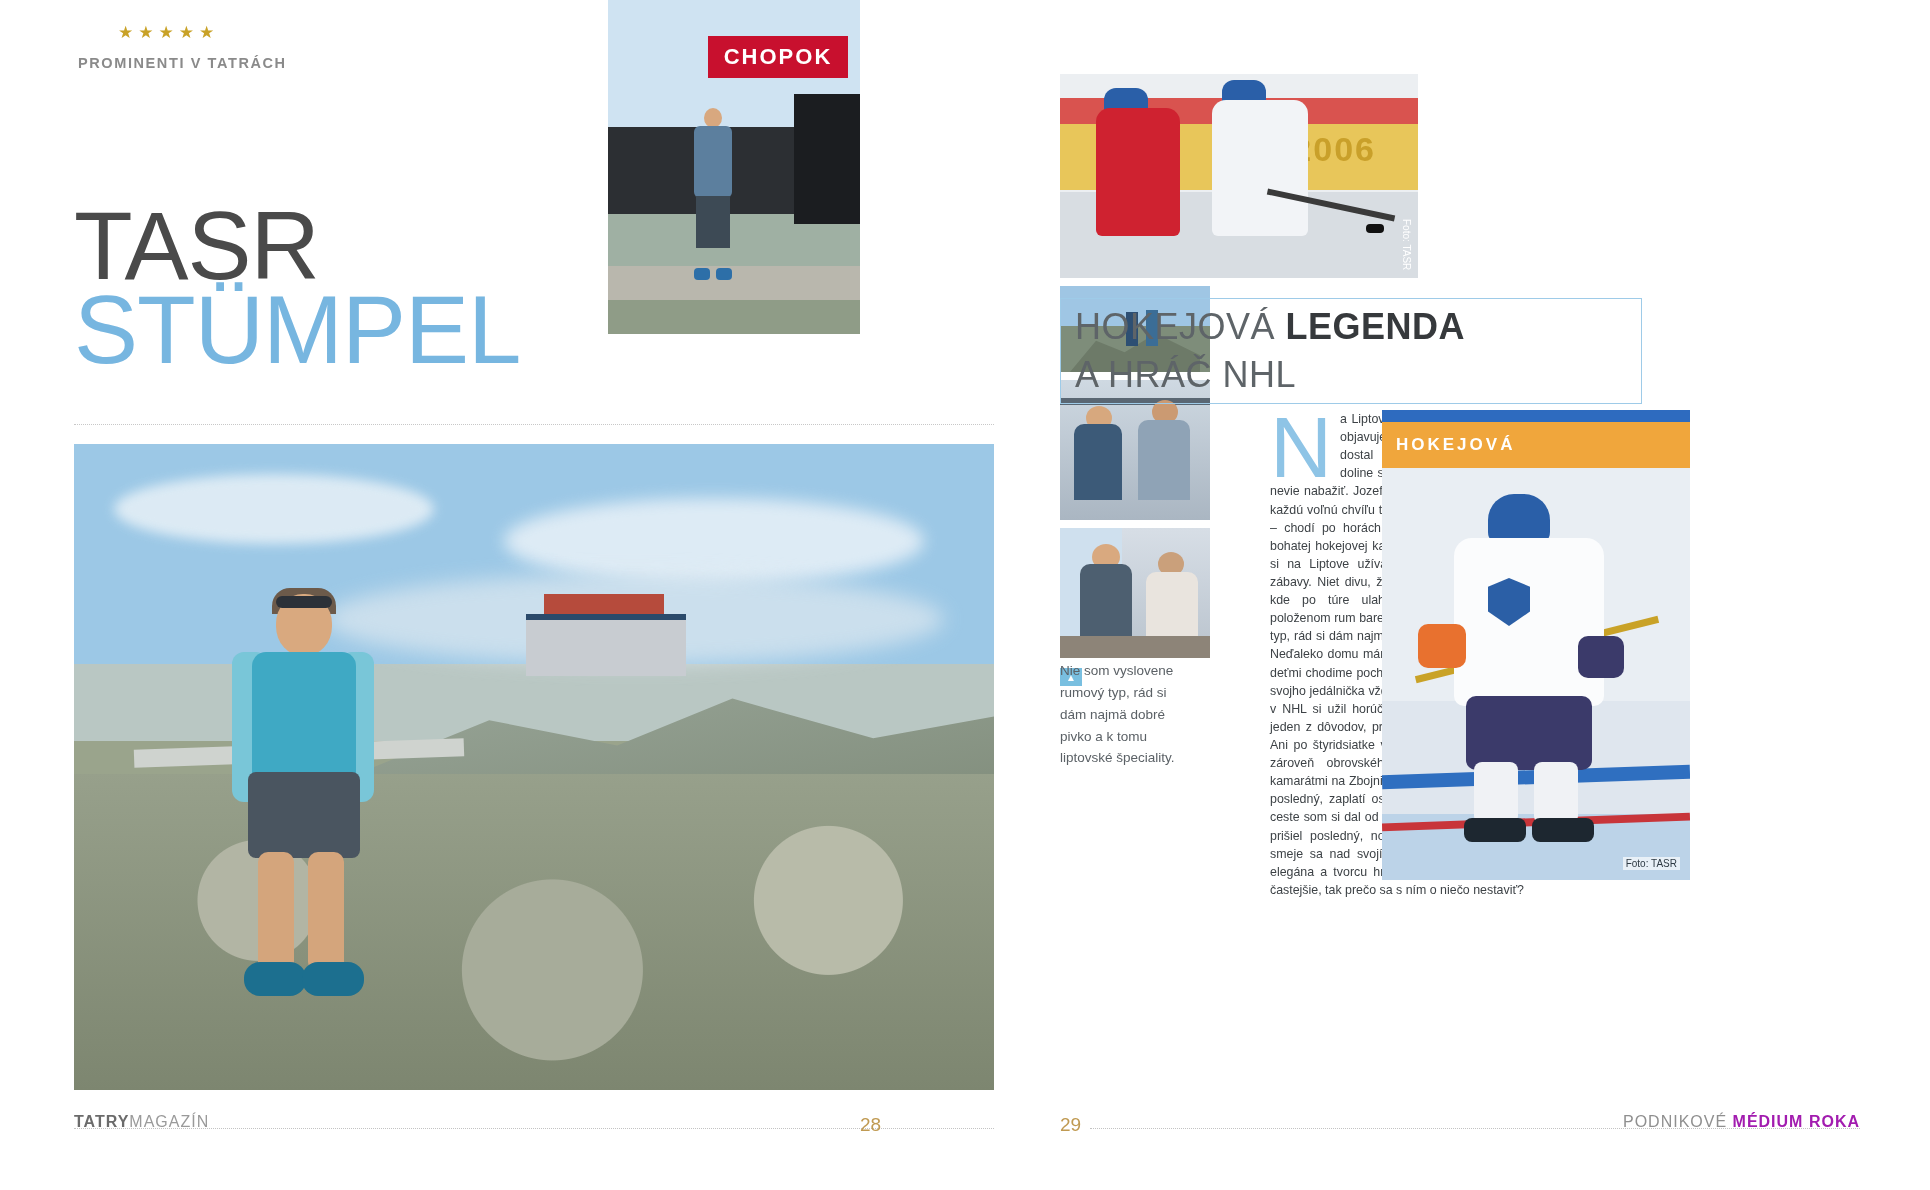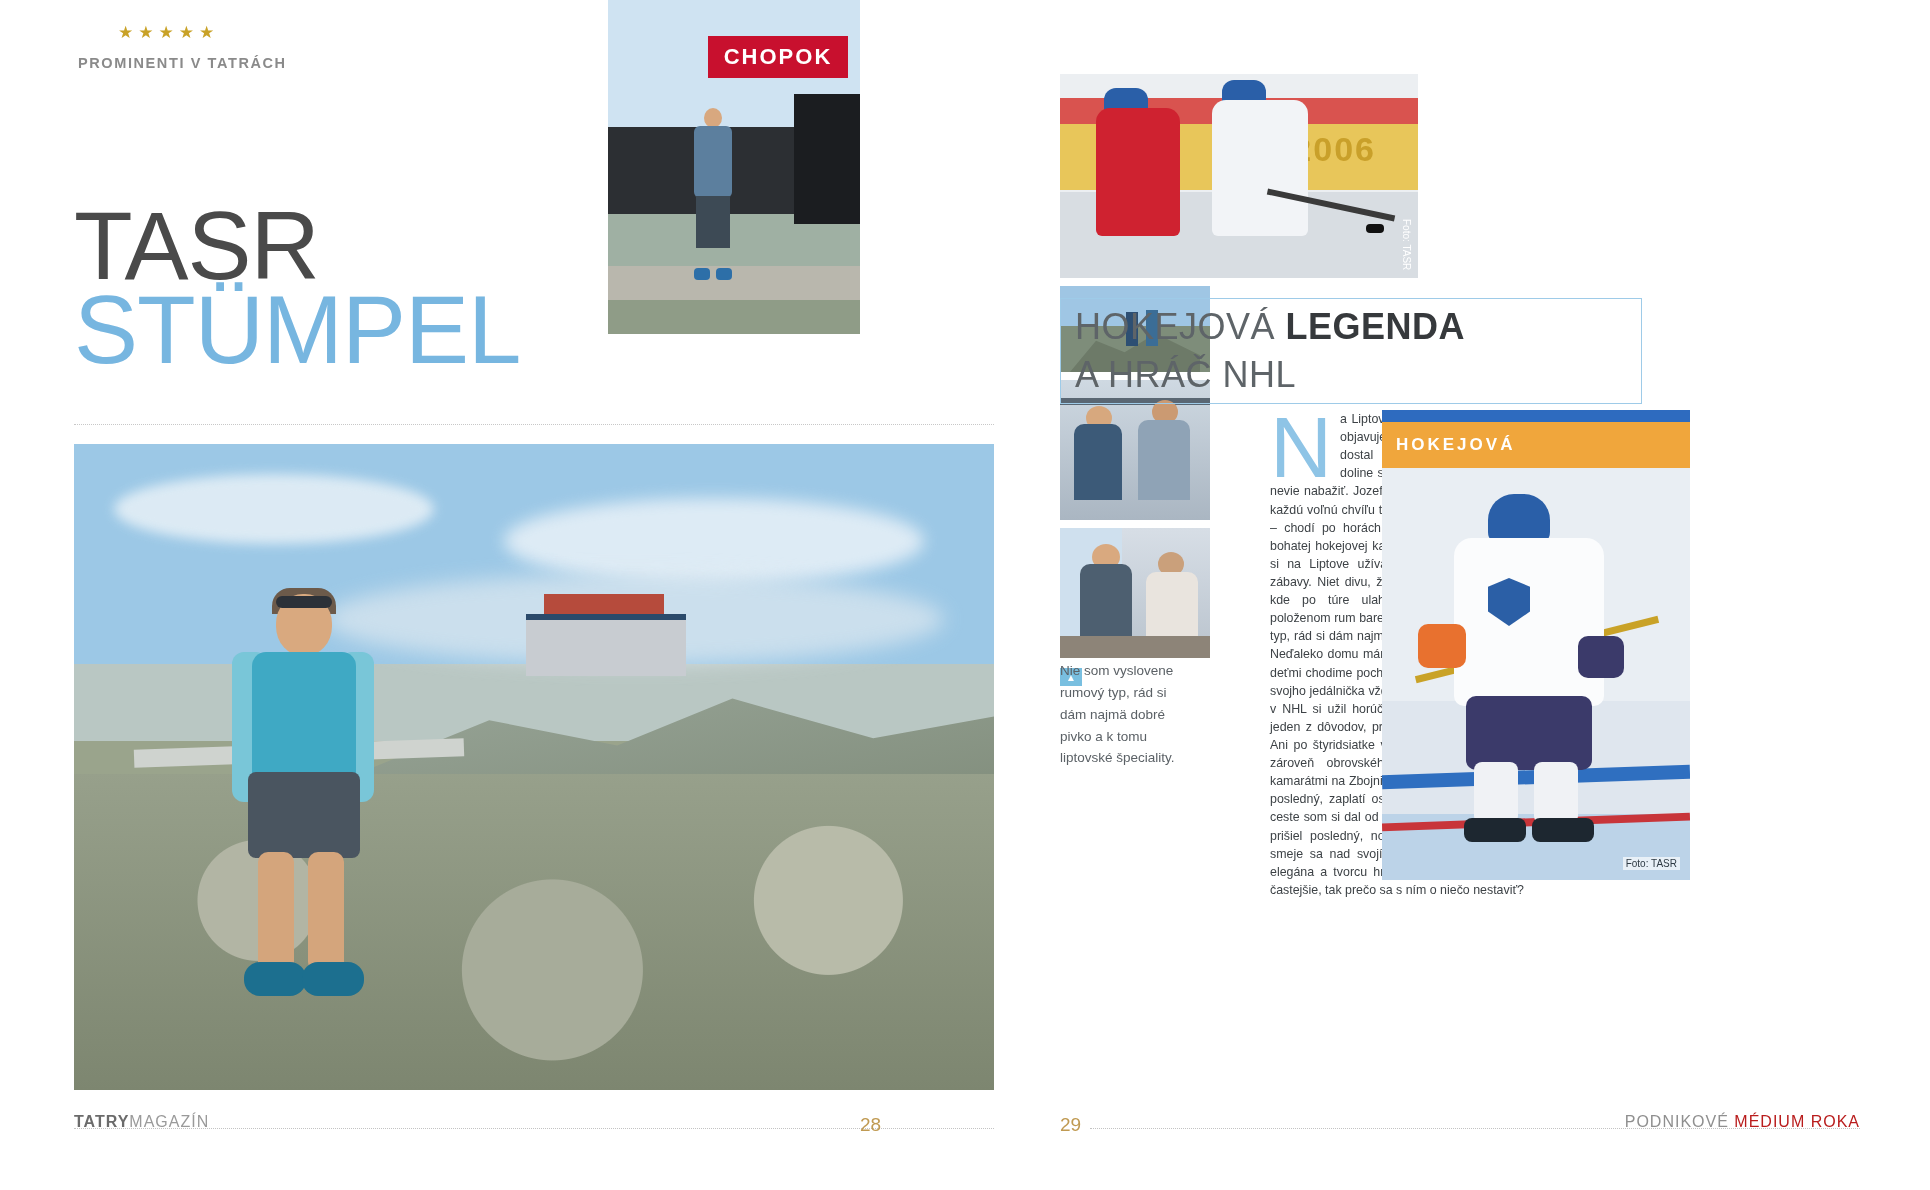--- a/index.html
+++ b/index.html
@@ -201,21 +201,21 @@
   .footer-left {
     position:absolute; left:74px; top:1113px; font-size:16px; letter-spacing:1px; color:#9a9a9a;
   }
   .footer-left b { color:#6b6b6b; font-weight:700;}
   .pg-28 { position:absolute; left:860px; top:1114px; font-size:19px; color:#c09a52; }
   .pg-29 { position:absolute; left:1060px; top:1114px; font-size:19px; color:#c09a52;text-align:right; }
   .footer-rule-r { position:absolute; left:1090px; top:1128px; width:770px; border-top:1px dotted #c3c3c3;}
   .footer-right {
     position:absolute; right:70px; top:1113px; font-size:16px; letter-spacing:1px; color:#8f8f8f;
   }
-  .footer-right b { color:#b91c1c; font-weight:400;}
+  .footer-right b { color:#a21caf; font-weight:700;}
 
   .cap-tasr-1 { position:absolute; right:6px; bottom:8px; font-size:10px; color:#fff; writing-mode: vertical-rl; }
   .cap-tasr-2 { position:absolute; right:10px; bottom:10px; font-size:10px; color:#2e3a44; background: rgba(255,255,255,.65); padding:1px 3px;}
 </style>
 </head>
 <body>
 
 <div class="page">
 
   <div class="left-page">

